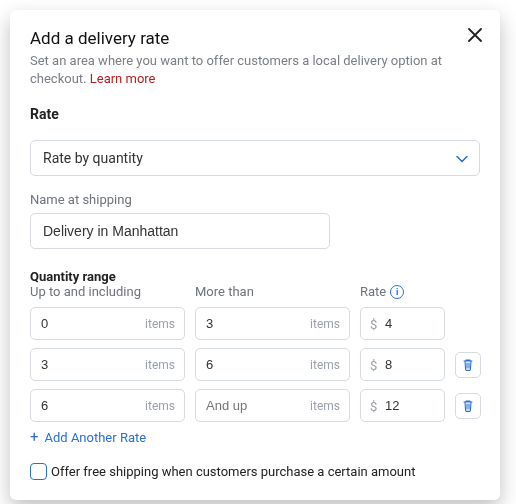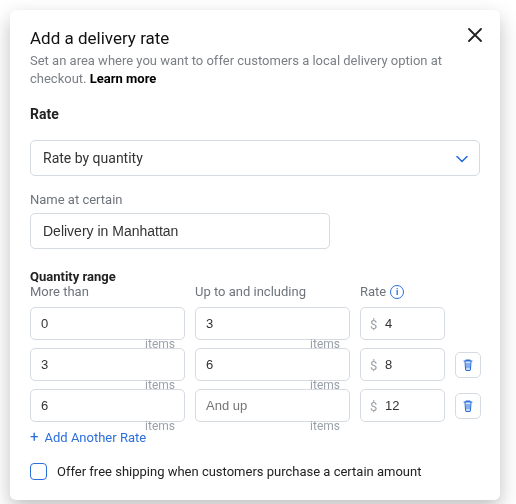--- a/index.html
+++ b/index.html
@@ -31,21 +31,21 @@
     font-weight: 400;
     color: #111;
     margin-bottom: 4px;
   }
   .subtitle {
     font-size: 13px;
     color: #7a7f85;
     line-height: 1.4;
     margin-bottom: 18px;
   }
-  .link { color: #000000; cursor: pointer; font-weight: bold; }
+  .link { color: #b91c1c; cursor: pointer; }
   .section-h {
     font-size: 14px;
     font-weight: 700;
     color: #222;
     margin-bottom: 10px;
   }
   .label {
     font-size: 13px;
     color: #6f747a;
     margin-bottom: 6px;
@@ -100,21 +100,20 @@
   }
   .cell {
     position: relative;
   }
   .cell .input { padding: 8px 10px; font-size: 13px; }
   .suffix {
     position: absolute;
     right: 10px; top: 50%; transform: translateY(-50%);
     font-size: 12px; color: #9aa1a9;
     pointer-events: none;
-    margin-top: 20px;
   }
   .prefix {
     position: absolute;
     left: 10px; top: 50%; transform: translateY(-50%);
     font-size: 13px; color: #9aa1a9;
     pointer-events: none;
   }
   .rate-cell .input { padding-left: 24px; }
   .delete-btn {
     width: 26px; height: 26px;
@@ -129,21 +128,21 @@
   .add-range {
     display: flex; align-items: center; gap: 6px;
     color: #2a6fdb;
     font-size: 13px;
     margin-top: 8px;
     margin-bottom: 18px;
     cursor: pointer;
   }
   .plus { font-size: 15px; line-height: 1; }
   .checkbox-row {
-    display: flex; align-items: center; gap: 10px;
+    display: flex; align-items: center; gap: 4px;
     font-size: 13px; color: #222;
   }
   .checkbox {
     width: 17px; height: 17px;
     border: 1.6px solid #2a6fdb;
     border-radius: 4px;
     cursor: pointer;
     flex-shrink: 0;
   }
   .row { margin-bottom: 8px; }
@@ -168,28 +167,28 @@
   <div class="section-h">Rate</div>
   <div class="select-wrap">
     <div class="select">Rate by quantity</div>
     <span class="chevron">
       <svg width="12" height="8" viewBox="0 0 12 8">
           <path d="M1 1 L6 6 L11 1" stroke="#2a6fdb" stroke-width="1.6" fill="none" stroke-linecap="round" stroke-linejoin="round"></path>
         </svg>
     </span>
   </div>
 
-  <div class="label">Name at certain</div>
+  <div class="label">Name at shipping</div>
   <input class="input name-input" value="Delivery in Manhattan" style="">
 
   <div class="qr-title">Quantity range</div>
 
   <div class="cols cols-head">
+    <div class="label">Up to and including</div>
     <div class="label">More than</div>
-    <div class="label">Up to and including</div>
     <div class="label rate-head">
       <span>Rate</span>
       <span class="info-icon">i</span>
     </div>
     <div></div>
   </div>
 
   <div id="rows-container">
       <div class="cols row">
         <div class="cell"><input class="input" value="0" style=""><span class="suffix">items</span></div>

